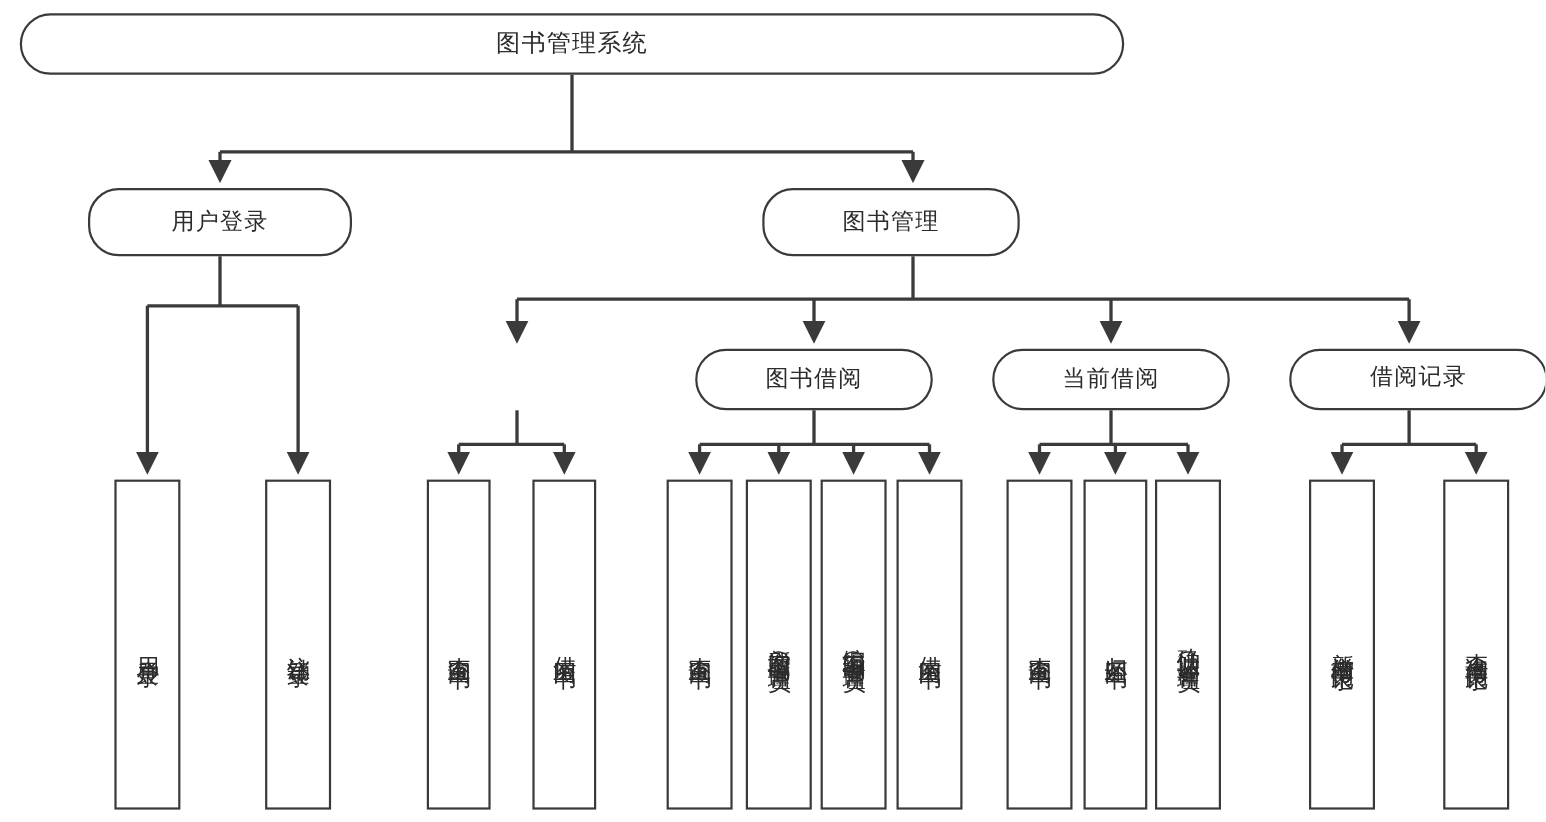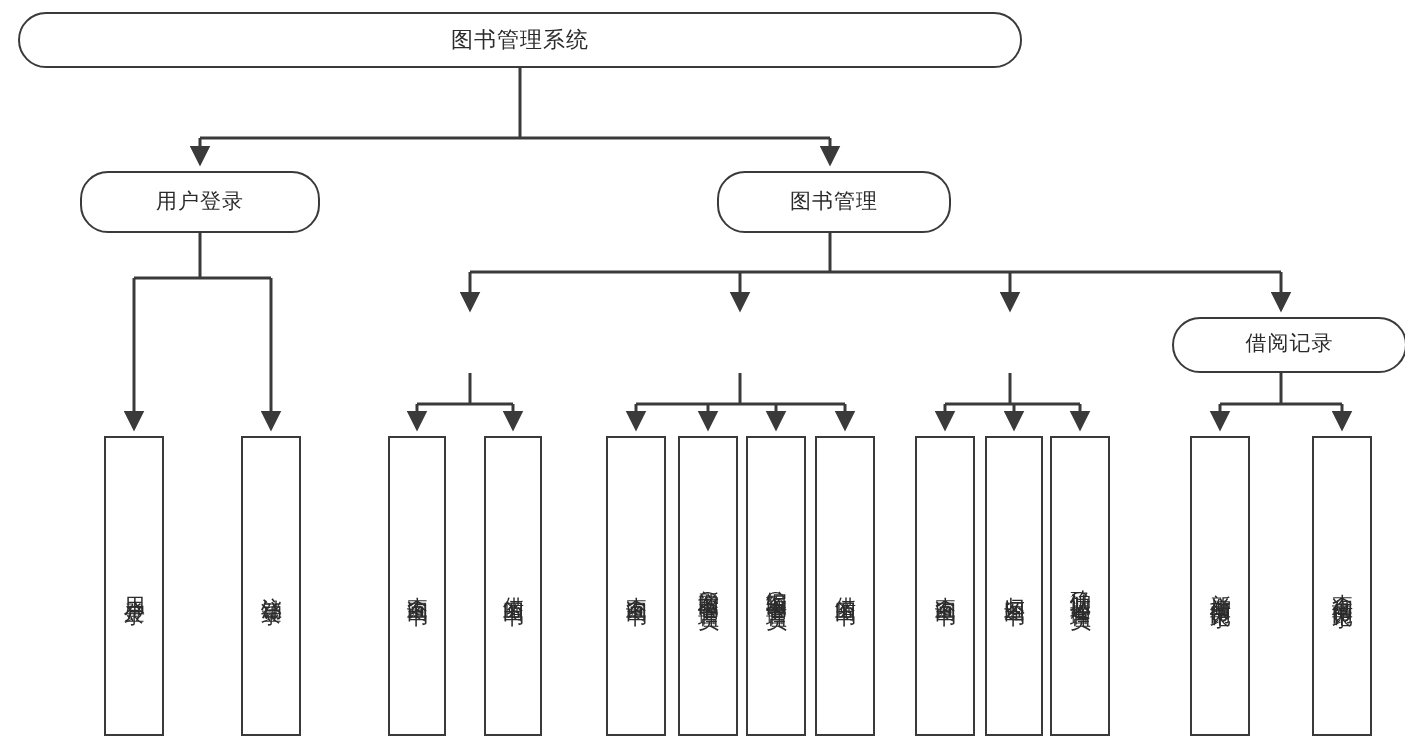--- a/index.html
+++ b/index.html
@@ -123,24 +123,30 @@
     </g>
   </svg>
 
   <div class="node horiz root" id="node-root" style="left: 18px; top: 12px; width: 1004px; height: 56px;">
     <span>图书管理系统</span>
   </div>
 
   <div class="node horiz" id="node-l1-0" style="left: 80px; top: 171px; width: 240px; height: 62px;">
     <span>用户登录</span>
   </div>
-  <div class="node horiz" id="node-l1-1" style="left: 717px; top: 171px; width: 234px; height: 62px;">
+  <div class="node horiz" id="node-l1-1" style="left: 693px; top: 171px; width: 234px; height: 62px;">
     <span>图书管理</span>
   </div>
 
+  <div class="node horiz" id="node-l2-1" style="left: 632px; top: 317px; width: 216px; height: 56px;">
+    <span>图书借阅</span>
+  </div>
+  <div class="node horiz" id="node-l2-2" style="left: 902px; top: 317px; width: 216px; height: 56px;">
+    <span>当前借阅</span>
+  </div>
   <div class="node horiz" id="node-l2-3" style="left: 1172px; top: 317px; width: 235px; height: 56px; font-family: Liberation Mono, monospace;">
     <span>借阅记录</span>
   </div>
 
   <div class="node vert" id="leaf-0" style="left: 104px; top: 436px; width: 60px; height: 300px;">
     <span class="vlabel">用户登录</span>
   </div>
   <div class="node vert" id="leaf-1" style="left: 241px; top: 436px; width: 60px; height: 300px;">
     <span class="vlabel">注销登录</span>
   </div>

